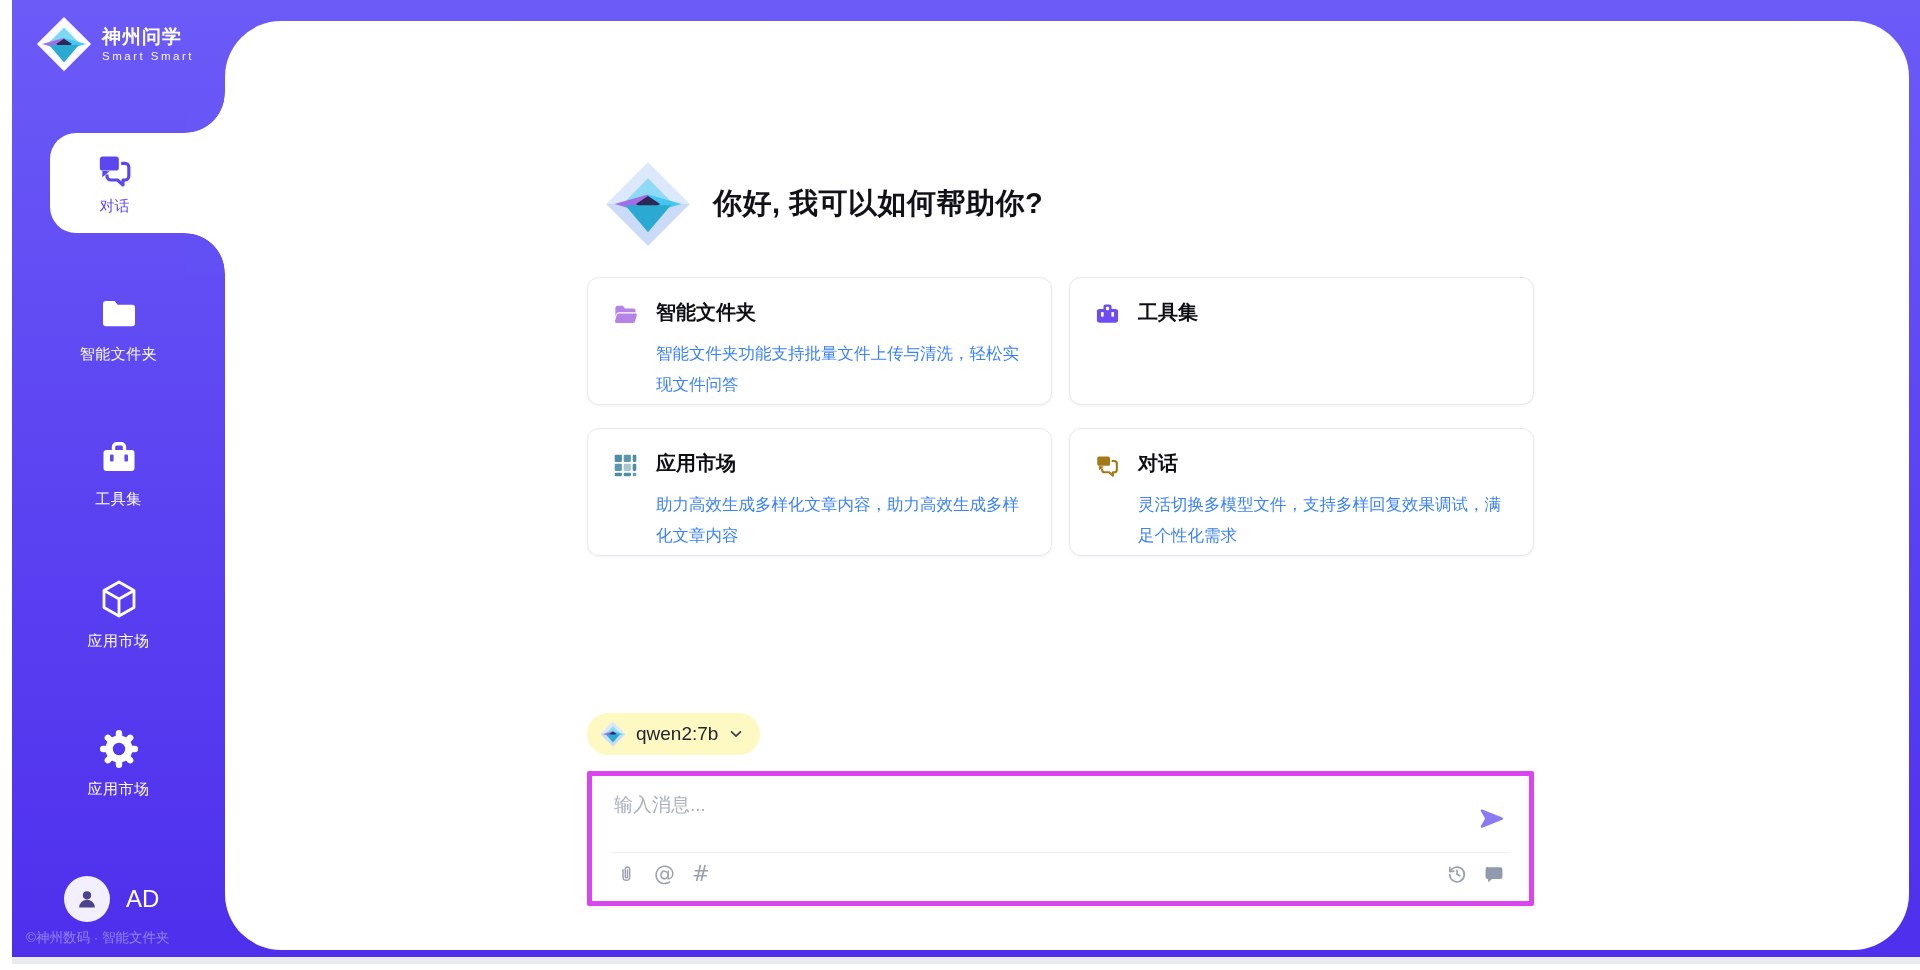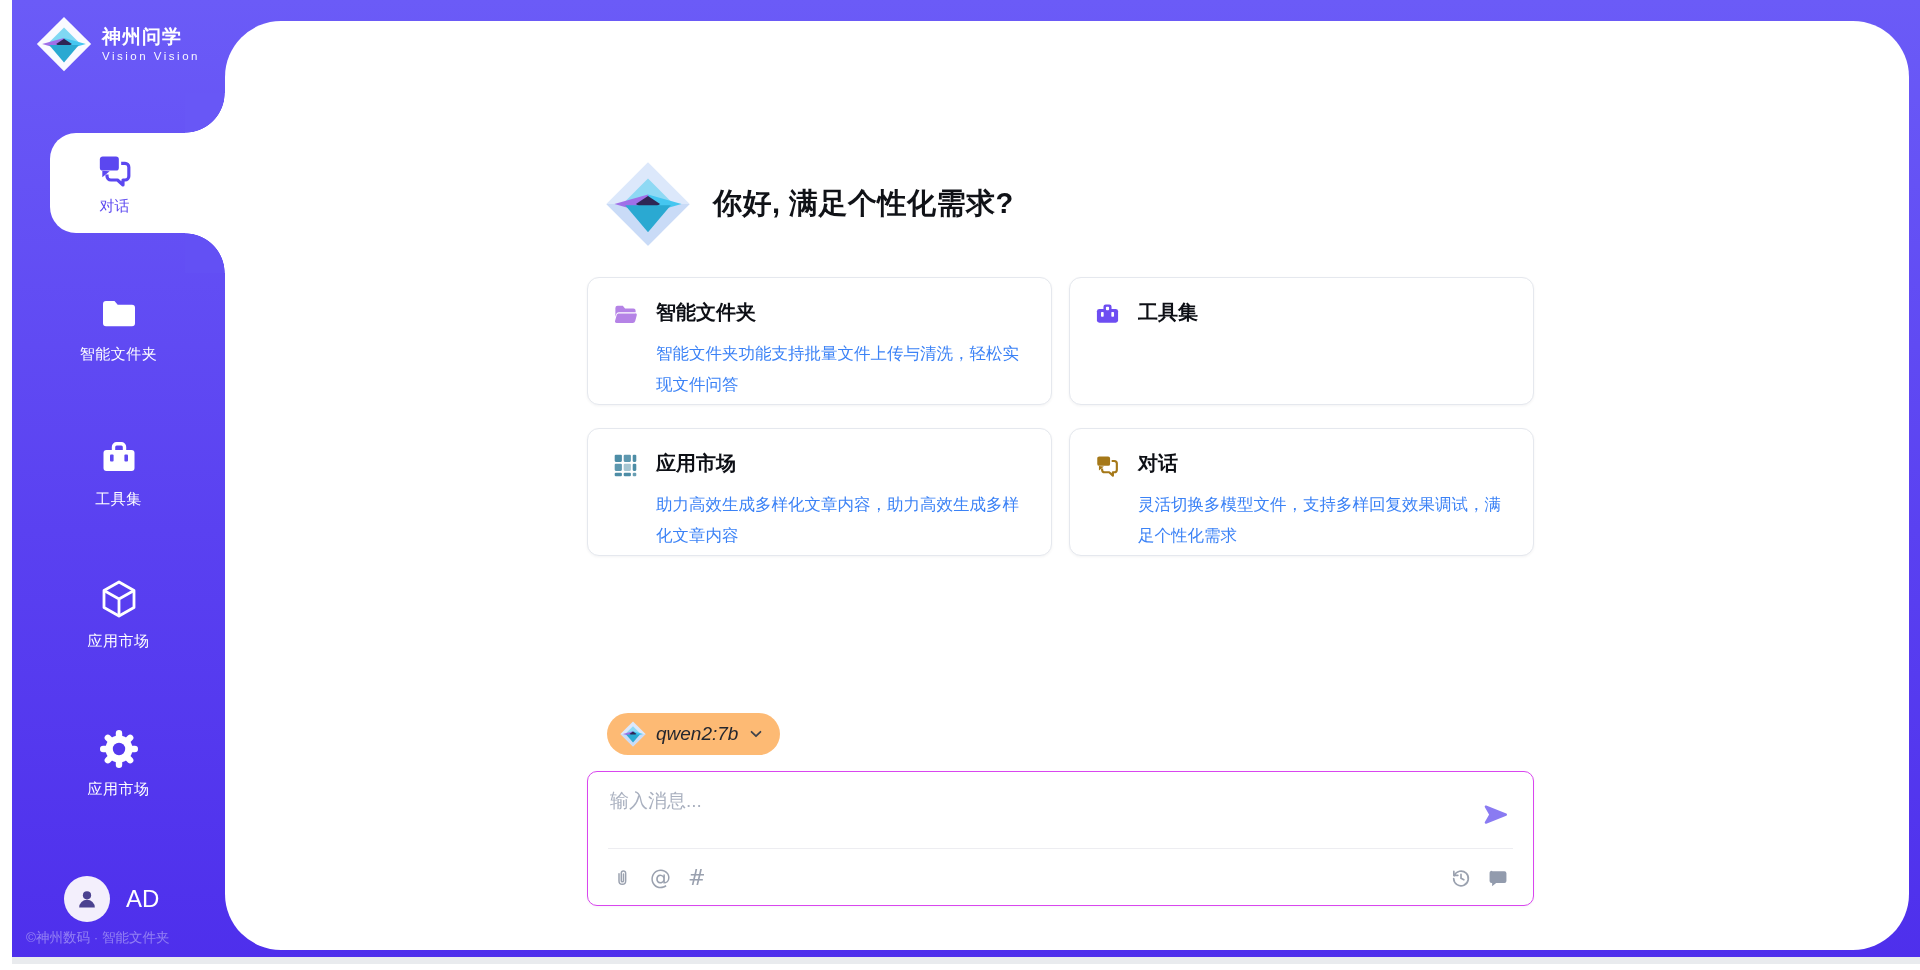--- a/index.html
+++ b/index.html
@@ -39,27 +39,27 @@
 
   .cards{position:absolute;left:362px;top:256px;width:948px;display:flex;flex-wrap:wrap;
          gap:23px 17px;}
   .card{width:465px;height:128px;box-sizing:border-box;background:#fff;border:1px solid #e5e8ee;
         border-radius:12px;box-shadow:0 1px 3px rgba(20,20,43,.05);padding:21px 20px 0 24px;
         display:grid;grid-template-columns:44px 1fr;cursor:pointer;}
   .card .ttl{font-size:20px;font-weight:700;color:#0d0f15;line-height:27px;}
   .card .dsc{grid-column:2;font-size:16.5px;color:#3b82f6;line-height:31px;margin-top:5px;}
   .card .cicon{margin-top:2px;}
 
-  .model-pill{position:absolute;left:382px;top:692px;height:42px;padding:0 16px 0 13px;
-              background:#fdba74;border-radius:21px;display:inline-flex;align-items:center;
-              gap:10px;cursor:pointer;font-style:italic;}
+  .model-pill{position:absolute;left:362px;top:692px;height:42px;padding:0 16px 0 13px;
+              background:#fef9c3;border-radius:21px;display:inline-flex;align-items:center;
+              gap:10px;cursor:pointer;}
   .model-name{font-size:19px;color:#23262e;}
 
   .composer{position:absolute;left:362px;top:750px;width:947px;height:135px;box-sizing:border-box;
-            background:#fff;border:1px solid #d946ef;border-radius:10px;
+            background:#fff;border:5px solid #d946ef;border-radius:2px;
             box-shadow:0 1px 3px rgba(20,20,43,.04);}
   .composer textarea{position:absolute;left:20px;top:14px;width:840px;height:52px;border:none;
             outline:none;resize:none;font-family:inherit;font-size:19px;color:#30343d;
             background:transparent;}
   .composer textarea::placeholder{color:#a9b0bf;}
   .send-btn{position:absolute;right:22px;top:26px;width:32px;height:32px;border:none;
             background:transparent;padding:0;cursor:pointer;}
   .composer .divider{position:absolute;left:20px;right:20px;top:76px;height:1px;background:#ededf1;}
   .composer .tools-left{position:absolute;left:24px;bottom:16px;display:flex;align-items:center;gap:17px;}
   .composer .tools-right{position:absolute;right:24px;bottom:16px;display:flex;align-items:center;gap:15px;}
@@ -79,21 +79,21 @@
       <svg width="56" height="56" viewBox="0 0 64 64">
         <polygon points="32,1 63,32 32,63 1,32" fill="#ffffff" opacity="0.97"></polygon>
         <polygon points="32,13 50,31 14,31" fill="#7fd8f3"></polygon>
         <polygon points="7,32 32,25 32,39" fill="#a06fe8"></polygon>
         <polygon points="57,32 32,25 32,39" fill="#45c6f0"></polygon>
         <polygon points="32,26 41,32 32,38 23,32" fill="#2e2654"></polygon>
         <polygon points="15,33 49,33 32,53" fill="#2aa9d2"></polygon>
       </svg>
       <div>
         <div class="brand-name">神州问学</div>
-        <div class="brand-sub">Vision Vision</div>
+        <div class="brand-sub">Smart Smart</div>
       </div>
     </div>
 
     <div class="tab-active">
       <svg width="40" height="40" viewBox="0 0 24 24">
         <path d="M9.5 8 h8.5 a2.3 2.3 0 0 1 2.3 2.3 v5.4 a2.3 2.3 0 0 1 -2.3 2.3 h-1.2 v3 l-3.3 -3 h-4 a2.3 2.3 0 0 1 -2.3 -2.3 v-1" fill="none" stroke="#5B47F0" stroke-width="1.9" stroke-linejoin="round"></path>
         <rect x="2.2" y="3.2" width="12.8" height="9.8" rx="2.4" fill="#5B47F0" stroke="#ffffff" stroke-width="1.4"></rect>
         <path d="M4.4 12.4 v4 l4.4 -3.6 Z" fill="#5B47F0"></path>
       </svg>
       <span class="lbl">对话</span>
@@ -163,21 +163,21 @@
     <div class="greeting">
       <svg width="86" height="86" viewBox="0 0 64 64">
         <polygon points="32,1 63,32 32,63 1,32" fill="#dce8fb"></polygon>
         <polygon points="1,32 63,32 32,63" fill="#c9dbf7"></polygon>
         <polygon points="32,13 50,31 14,31" fill="#8ed9f4"></polygon>
         <polygon points="7,32 32,25 32,39" fill="#a06fe8"></polygon>
         <polygon points="57,32 32,25 32,39" fill="#45c6f0"></polygon>
         <polygon points="32,26 41,32 32,38 23,32" fill="#2e2654"></polygon>
         <polygon points="15,33 49,33 32,53" fill="#2aa9d2"></polygon>
       </svg>
-      <h1>你好, 满足个性化需求?</h1>
+      <h1>你好, 我可以如何帮助你?</h1>
     </div>
 
     <div class="cards">
 
       <div class="card">
         <svg class="cicon" width="27" height="27" viewBox="0 0 24 24">
           <g fill="#B583E6">
             <path d="M3 6.2 a2 2 0 0 1 2 -2 h4.6 l2 2.4 H19 a2 2 0 0 1 2 2 v1.4 H6 a2.4 2.4 0 0 0 -2.3 1.7 L3 14 Z"></path>
             <path d="M5.6 11 h14.9 a1.5 1.5 0 0 1 1.45 1.9 l-1.3 4.9 a2.3 2.3 0 0 1 -2.2 1.7 H4.2 a1.5 1.5 0 0 1 -1.45 -1.9 l1.55 -5.5 A2.3 2.3 0 0 1 5.6 11 Z"></path>
           </g>

